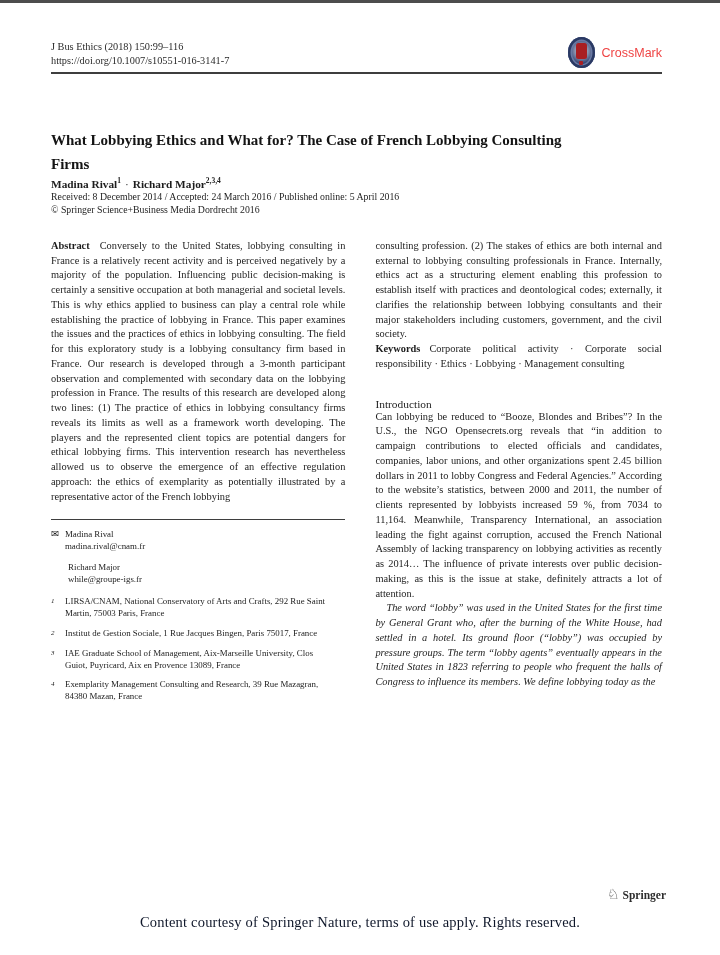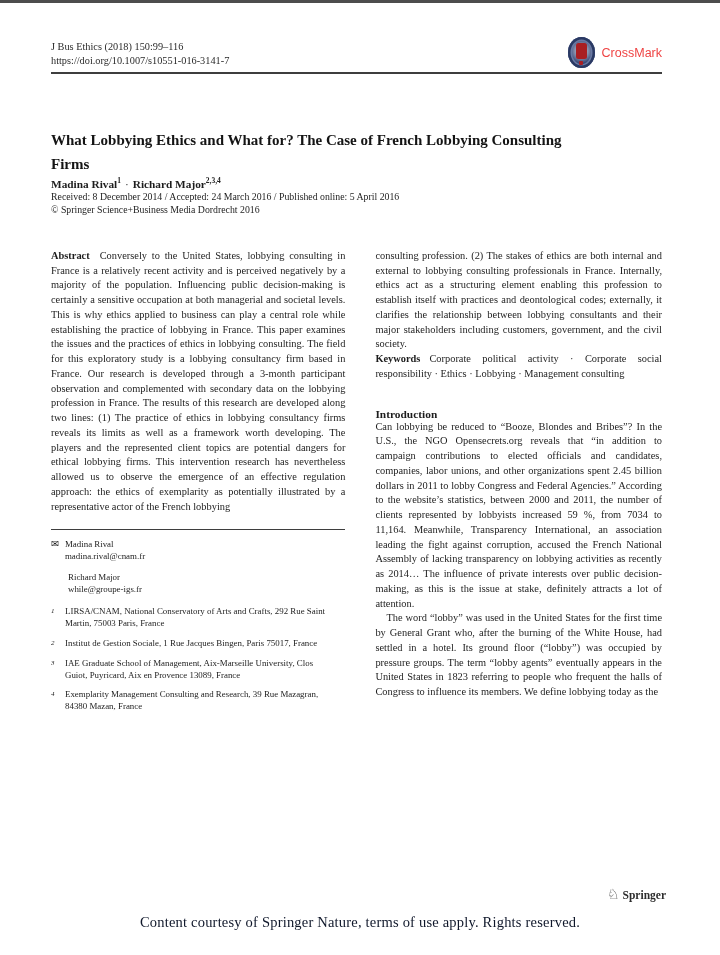--- a/index.html
+++ b/index.html
@@ -40,32 +40,32 @@
   .title { margin:54px 0 0 0; font-size:15px; line-height:24px; font-weight:bold; max-width:548px; color:#141414; }
   .authors { font-size:11.3px; font-weight:bold; }
   .authors sup { font-size:7.5px; }
   .dot-sep { margin:0 4px; font-weight:normal; }
 
   
   .dates { font-size:9.8px; line-height:13.5px; }
   .copyright { font-size:9.8px; line-height:13.5px; }
 
   
-  .columns { margin-top:32px; display:flex; gap:30px; }
+  .columns { margin-top:22px; display:flex; gap:30px; }
   .col-left { width:303px; }
   .col-right { width:295px; }
   p.body-text { margin:0; font-size:10.4px; line-height:14.75px; text-align:justify; }
   .abstract-label { font-weight:bold; margin-right:10px; }
 
   
   .kw { margin-top:15px; font-size:10.4px; line-height:14.75px; text-align:left; }
   .kw-label { font-weight:bold; margin-right:9px; }
-  .section-heading { margin:26px 0 0 0; font-size:11.4px; font-weight:bold; }
+  .section-heading { margin:26px 0 0 0; font-size:11.4px; font-weight:normal; }
   .para1 { margin-top:11px; }
-  .para2 { text-indent:11px; }
+  .para2 { text-indent:11px;font-style:italic; }
 
   
   .fn-block { margin-top:15px; border-top:1.5px solid #3e3e3e; padding-top:9px; font-size:8.9px; line-height:11.8px; }
   .fn-corr { display:flex; gap:6px; }
   .env { font-size:9.5px; line-height:11.8px; }
   .fn-co { margin-left:17px; margin-top:9px; }
   .affils { margin-top:11px; }
   .affil { display:flex; gap:9px; margin-top:8px; }
   .affil .num { font-size:7px; line-height:9px; padding-top:1px; min-width:5px; font-style:italic; }
   .affil .txt { width:272px; }

